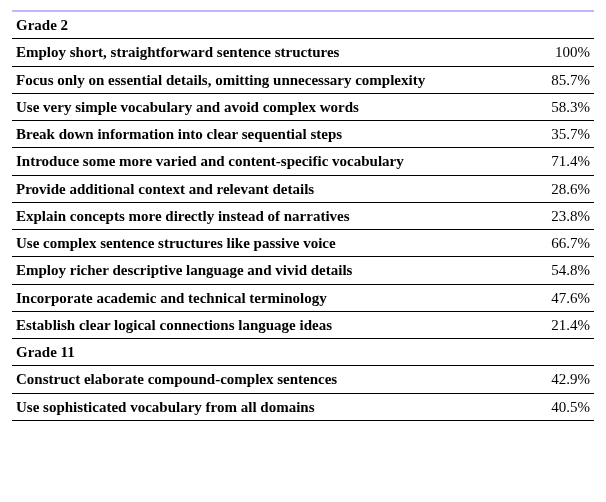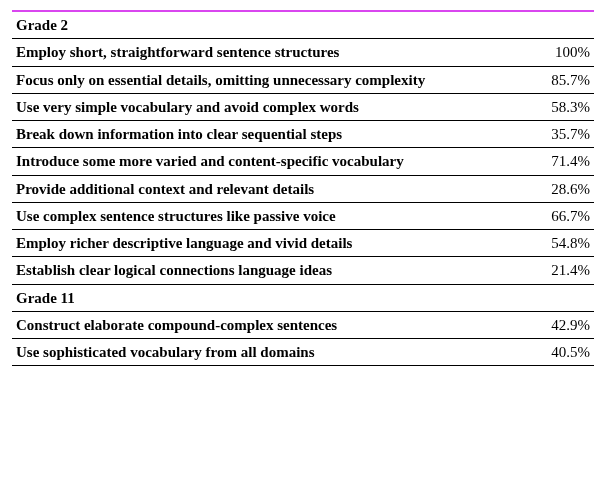--- a/index.html
+++ b/index.html
@@ -18,21 +18,21 @@
     td {
       padding: 3px 4px;
       vertical-align: top;
       line-height: 1.35;
     }
     .group-header td {
       font-weight: bold;
       border-bottom: none;
     }
     .rule-top {
-      border-top: 2px solid #d946ef;
+      border-top: 2px solid #c4b5fd;
     }
     .rule-row td {
       border-bottom: 1px solid #000;
     }
     .val {
       text-align: right;
       width: 70px;
       white-space: nowrap;
     }
     .desc {
@@ -71,28 +71,36 @@
     </tr>
 
     <tr class="rule-row">
       <td class="desc">Introduce some more varied and content-specific vocabulary</td>
       <td class="val">71.4%</td>
     </tr>
     <tr class="rule-row">
       <td class="desc">Provide additional context and relevant details</td>
       <td class="val">28.6%</td>
     </tr>
+    <tr class="rule-row">
+      <td class="desc">Explain concepts more directly instead of narratives</td>
+      <td class="val">23.8%</td>
+    </tr>
 
     <tr class="rule-row">
       <td class="desc">Use complex sentence structures like passive voice</td>
       <td class="val">66.7%</td>
     </tr>
     <tr class="rule-row">
       <td class="desc">Employ richer descriptive language and vivid details</td>
       <td class="val">54.8%</td>
+    </tr>
+    <tr class="rule-row">
+      <td class="desc">Incorporate academic and technical terminology</td>
+      <td class="val">47.6%</td>
     </tr>
     <tr class="rule-row">
       <td class="desc">Establish clear logical connections language ideas</td>
       <td class="val">21.4%</td>
     </tr>
 
     <tr class="group-header rule-row">
       <td class="desc" colspan="2">Grade 11</td>
     </tr>
     <tr class="rule-row">

